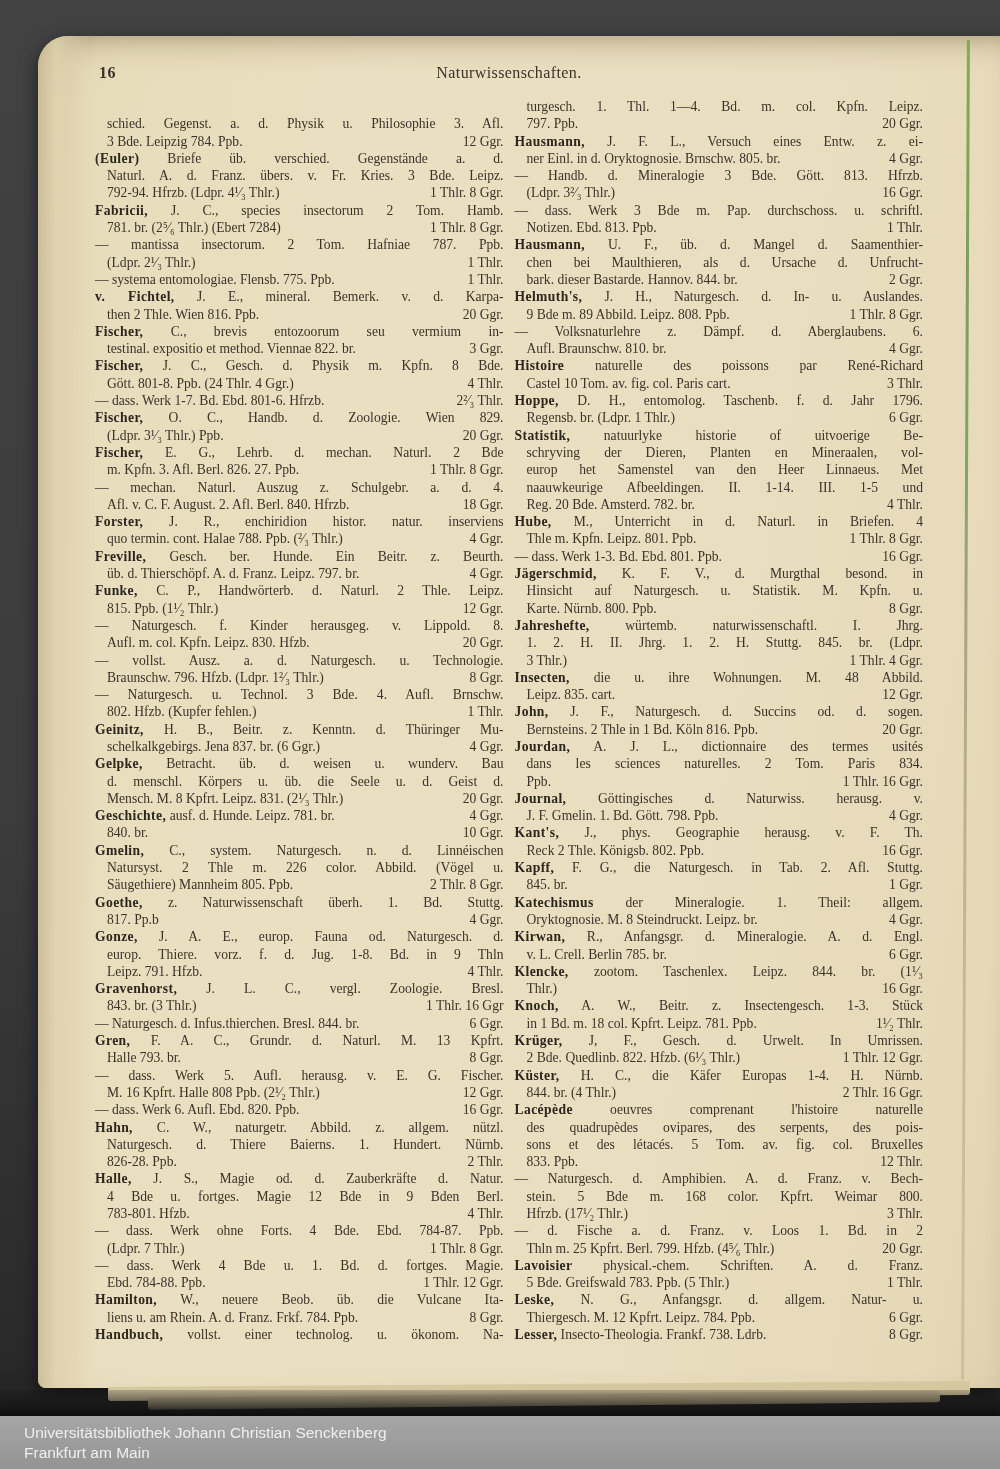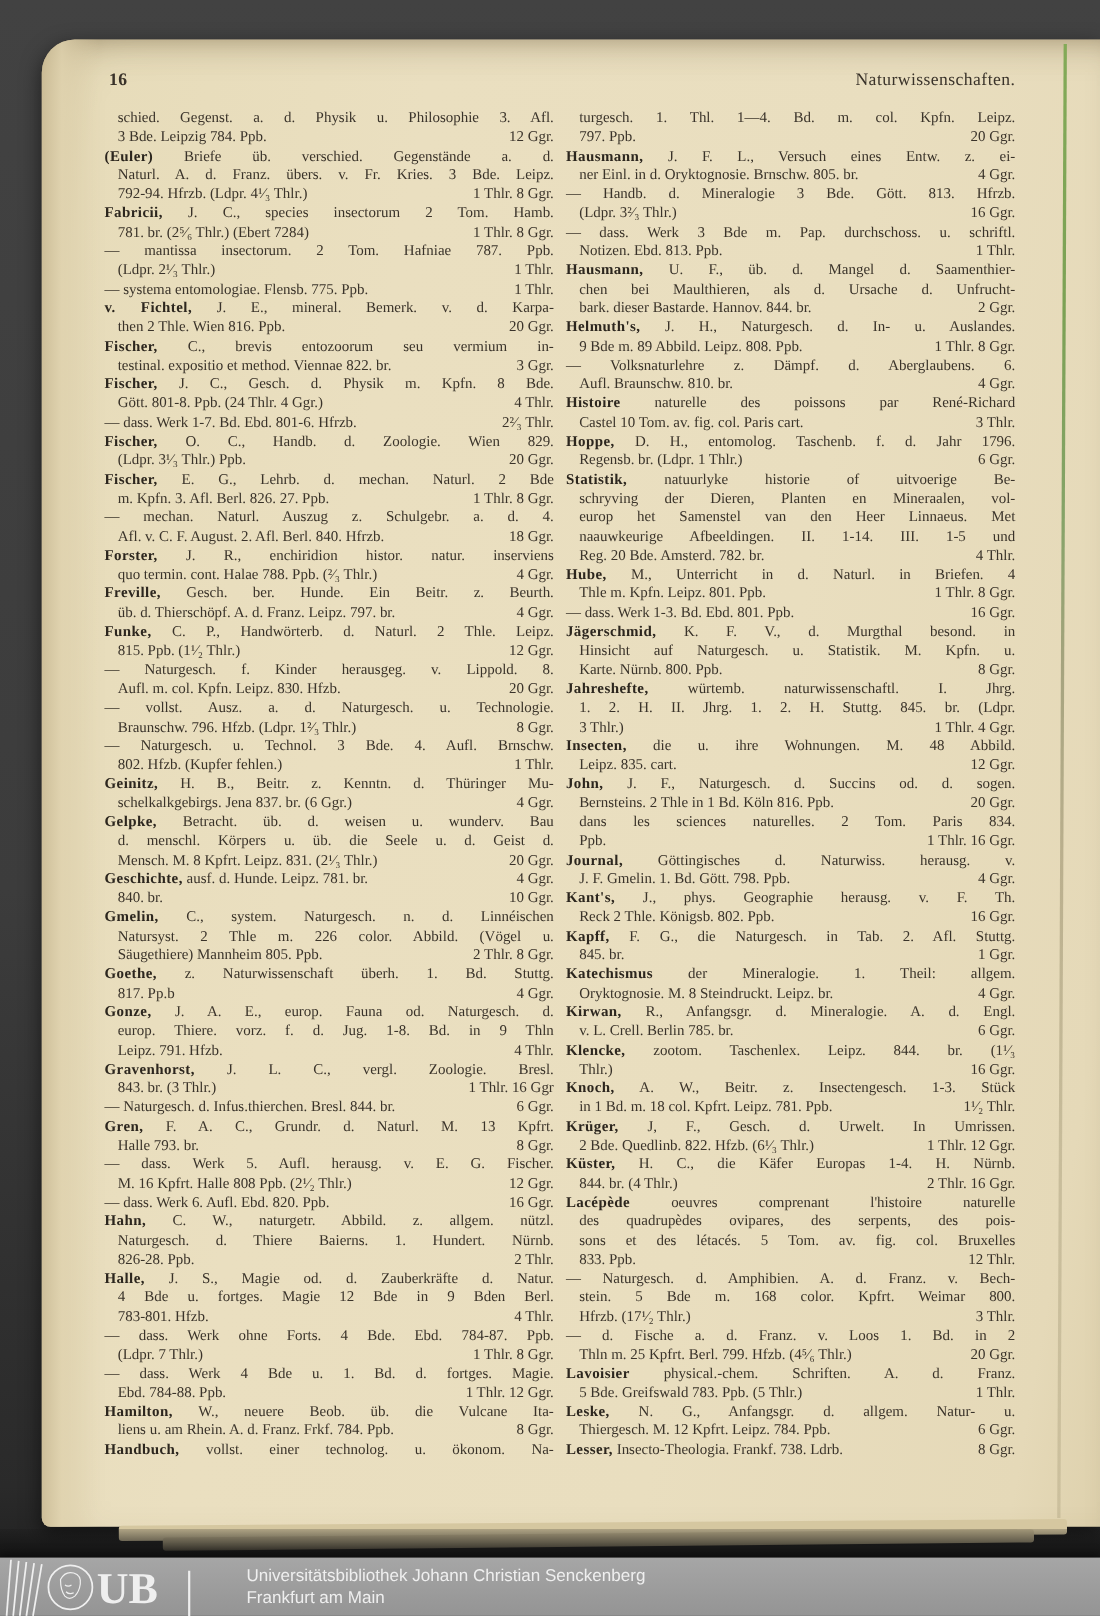--- a/index.html
+++ b/index.html
@@ -32,21 +32,21 @@
     position:absolute;top:4px;right:33px;width:3px;height:1340px;
     background:linear-gradient(to bottom,
       #83aa58 0%, #7ba155 18%, #85a368 32%, #a5a37e 42%,
       rgba(150,140,105,.55) 55%, rgba(145,135,100,.35) 75%, rgba(140,130,95,.25) 100%);
     transform:rotate(.25deg);
   }
   
   .content{position:absolute;left:57px;top:26px;width:828px;color:#3a332a;}
   .running-head{position:relative;height:36px;font-size:16px;letter-spacing:.4px;}
   .pagenum{position:absolute;left:4px;top:2px;font-weight:700;}
-  .head-title{position:absolute;left:0;right:0;top:2px;text-align:right;}
+  .head-title{position:absolute;left:0;right:0;top:2px;text-align:center;}
   .cols{display:flex;gap:11px;align-items:flex-end;}
   .col{width:409px;font-size:13.6px;}
   .line{display:flex;align-items:baseline;line-height:17.3px;white-space:nowrap;}
   .line.ind{padding-left:12px;}
   .lt{flex:0 1 auto;min-width:0;}
   .lt.fill{flex:1 1 auto;text-align:justify;text-align-last:justify;white-space:normal;}
   .b{font-weight:700;letter-spacing:.4px;color:#2c261e;}
   .r{margin-left:auto;padding-left:10px;}
   
   .banner{
@@ -449,20 +449,23 @@
               <span class="lt">Leipz. 835. cart.</span>
               <span class="r">12 Ggr.</span>
             </div>
             <div class="line">
               <span class="lt fill"><span class="b">John,</span> J. F., Naturgesch. d. Succins od. d. sogen.</span>
             </div>
             <div class="line ind">
               <span class="lt">Bernsteins. 2 Thle in 1 Bd. Köln 816. Ppb.</span>
               <span class="r">20 Ggr.</span>
             </div>
+            <div class="line">
+              <span class="lt fill"><span class="b">Jourdan,</span> A. J. L., dictionnaire des termes usités</span>
+            </div>
             <div class="line ind">
               <span class="lt fill">dans les sciences naturelles. 2 Tom. Paris 834.</span>
             </div>
             <div class="line ind">
               <span class="lt">Ppb.</span>
               <span class="r">1 Thlr. 16 Ggr.</span>
             </div>
             <div class="line">
               <span class="lt fill"><span class="b">Journal,</span> Göttingisches d. Naturwiss. herausg. v.</span>
             </div>
@@ -575,35 +578,19 @@
               <span class="r">8 Ggr.</span>
             </div>
           </div>
       </div>
     </div>
   </div>
 
   <div class="shadow-strip"></div>
 
   <div class="banner">
-    <span class="logo">
-      <svg width="200" height="53" viewBox="0 0 200 53">
-        <g stroke="#efefef" stroke-width="1.6" fill="none">
-          <line x1="6" y1="53" x2="10" y2="2"></line>
-          <line x1="12" y1="53" x2="17" y2="3"></line>
-          <line x1="18" y1="53" x2="24" y2="4"></line>
-          <line x1="24" y1="53" x2="31" y2="5"></line>
-          <line x1="30" y1="53" x2="38" y2="6"></line>
-          <circle cx="64" cy="27" r="20"></circle>
-          <path d="M55 20 q4 -8 12 -6 q7 2 6 10 q-1 7 -5 11 q-5 4 -9 0 q-4 -5 -4 -15z" stroke-width="1.1"></path>
-          <path d="M59 25 q3 2 6 0 M60 31 q3 3 7 1" stroke-width="1.1"></path>
-        </g>
-        <text x="88" y="41" font-family="Liberation Serif, DejaVu Serif, serif" font-weight="bold" font-size="40" fill="#efefef">UB</text>
-        <line x1="172" y1="12" x2="172" y2="53" stroke="#efefef" stroke-width="2"></line>
-      </svg>
-    </span>
     <span class="banner-text">
       <span>Universitätsbibliothek Johann Christian Senckenberg</span><br>
       <span>Frankfurt am Main</span>
     </span>
   </div>
 
 </div>
 
 </body></html>

